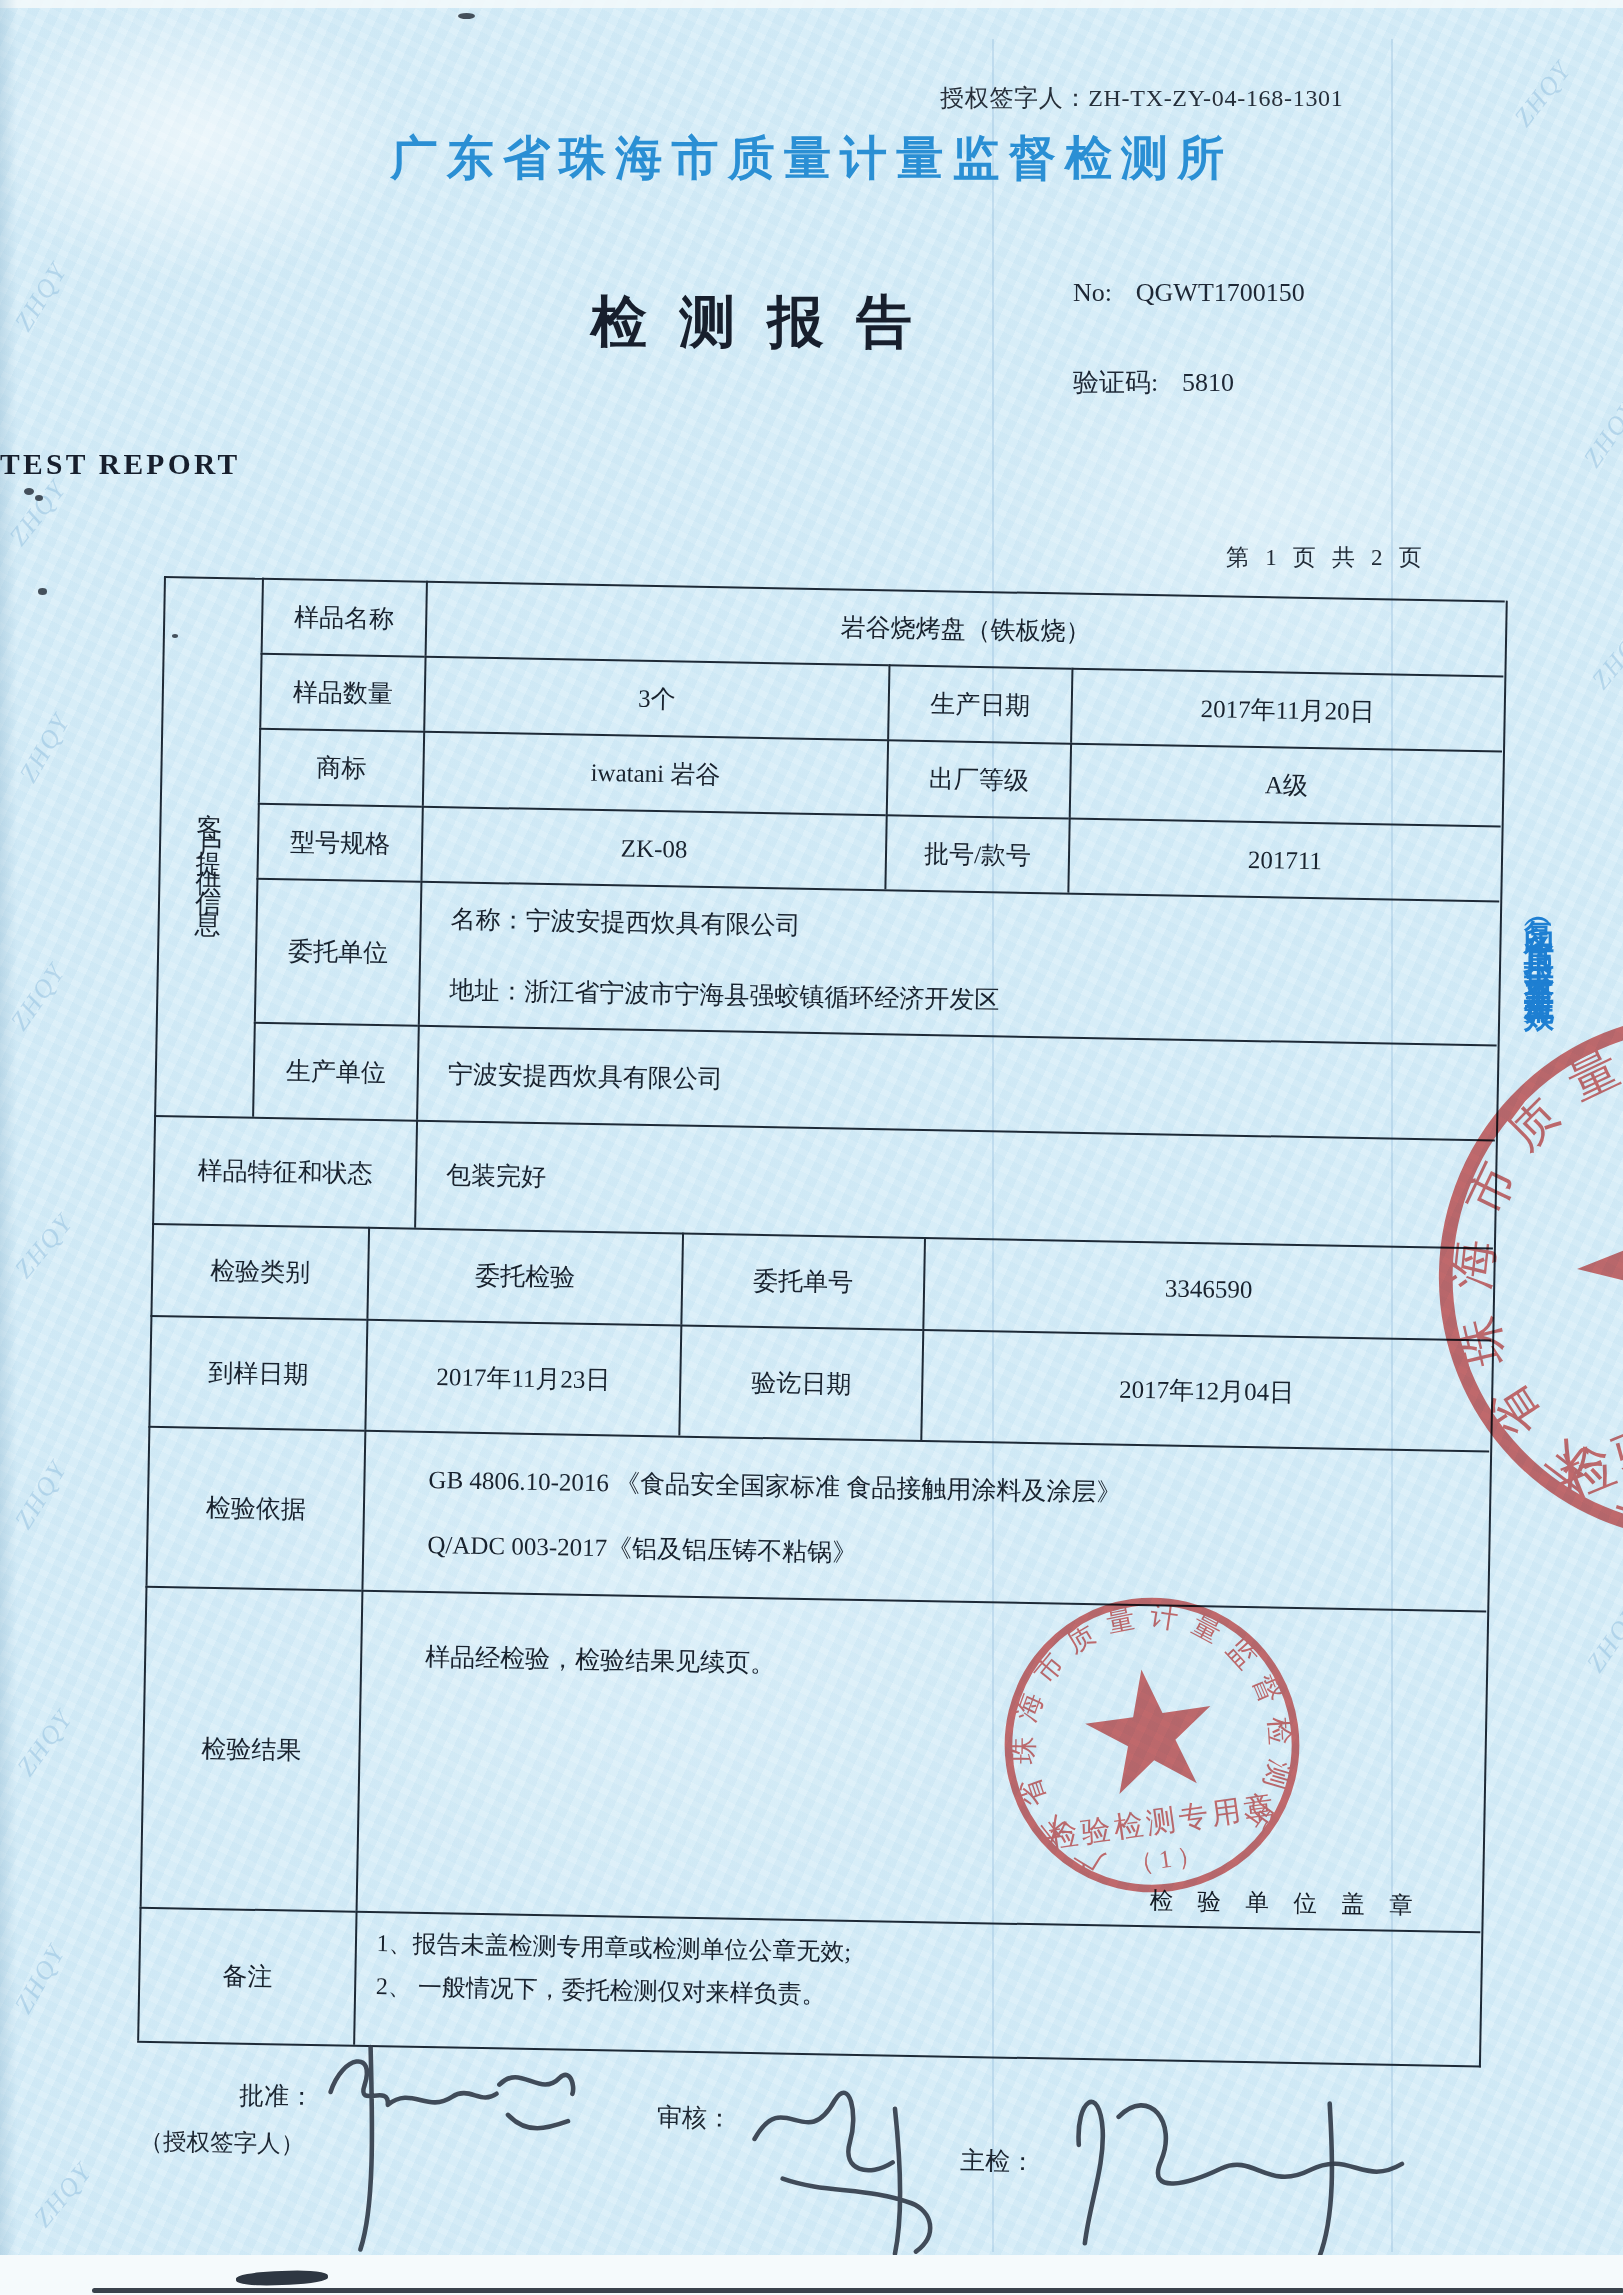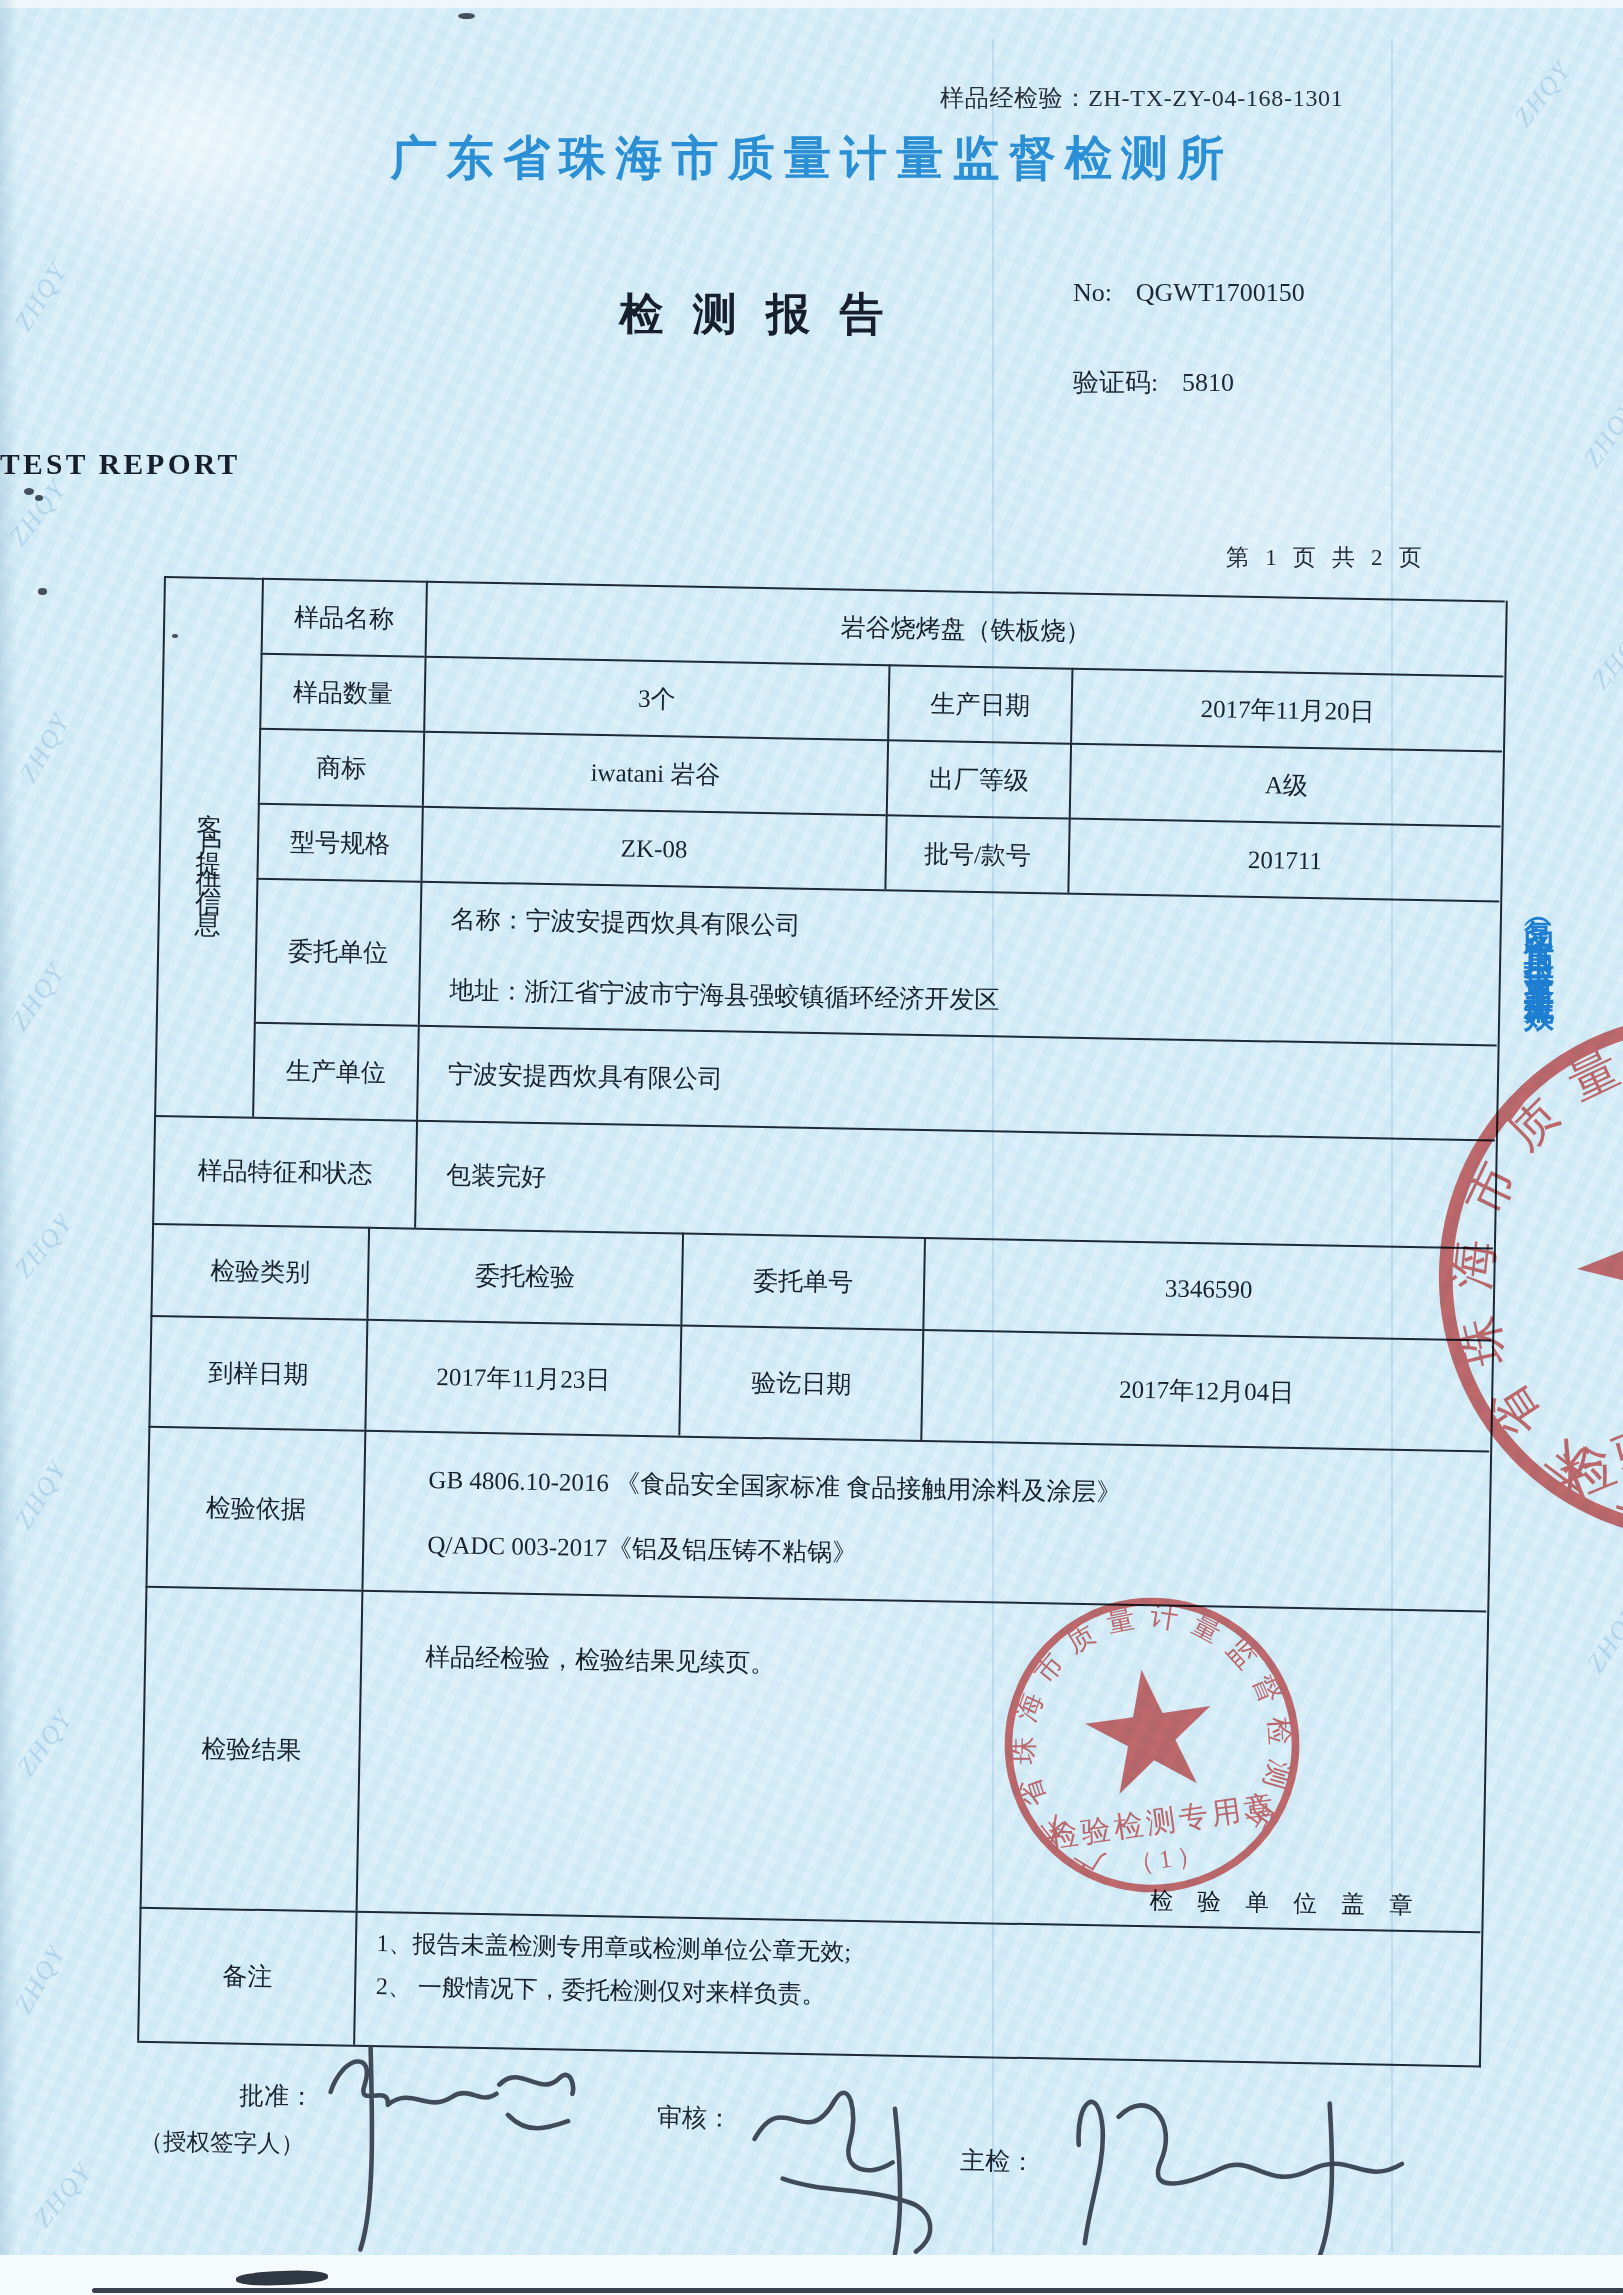--- a/index.html
+++ b/index.html
@@ -22,21 +22,21 @@
     color:rgba(130,180,216,.42);white-space:nowrap;font-family:"Liberation Serif",serif;}
   .speck{position:absolute;background:rgba(42,52,64,.85);border-radius:50%;}
   .blob{position:absolute;background:#2e3742;border-radius:42%;}
 
   .ctrl{position:absolute;left:940px;top:82px;font-size:24px;letter-spacing:0.7px;color:#262f3a;}
   .org-cn{position:absolute;left:0;top:127px;width:100%;text-align:center;font-weight:bold;
     font-size:47px;letter-spacing:9.2px;color:#2a8fd4;}
   .org-en{position:absolute;left:0;top:191px;width:100%;text-align:center;font-weight:bold;
     font-size:19.6px;letter-spacing:1.3px;color:#2a8fd4;}
   .title-cn{position:absolute;left:0;top:285px;width:1512px;text-align:center;font-weight:bold;
-    font-size:44px;letter-spacing:9.2px;color:#171f2d;}
+    font-size:56px;letter-spacing:9.2px;color:#171f2d;}
   .title-en{position:absolute;left:0;top:448px;width:1486px;font-weight:bold;
     font-size:29.5px;letter-spacing:3.3px;color:#171f2d;}
   .repno{position:absolute;left:1061px;top:278px;font-size:26px;color:#1d2735;}
   .verify{position:absolute;left:1061px;top:365px;font-size:26px;color:#1d2735;}
   .repno span,.verify span{margin-right:11.8px;margin-left:12px;}
   .pagei{position:absolute;left:1226px;top:542px;font-size:23px;letter-spacing:5.2px;color:#222c38;}
 
   .skew{position:absolute;left:0;top:0;width:100%;height:100%;
     transform:rotate(1.05deg);transform-origin:164px 576px;}
   .tbl{position:absolute;left:164px;top:576px;width:1342px;display:grid;
@@ -88,21 +88,21 @@
   <div class="wm" style="left:3.9px;top:1480px;transform:rotate(-58deg);">ZHQY</div>
   <div class="wm" style="left:7.9px;top:1728px;transform:rotate(-54deg);">ZHQY</div>
   <div class="wm" style="left:2.6px;top:1964px;transform:rotate(-60deg);">ZHQY</div>
   <div class="wm" style="left:26px;top:2180px;transform:rotate(-50deg);">ZHQY</div>
   <div class="wm" style="left:1506px;top:79px;transform:rotate(-52deg);">ZHQY</div>
   <div class="wm" style="left:1574px;top:419px;transform:rotate(-55deg);">ZHQY</div>
   <div class="wm" style="left:1584px;top:642px;transform:rotate(-50deg);">ZHQY</div>
   <div class="wm" style="left:1577px;top:1624px;transform:rotate(-55deg);">ZHQY</div>
 
   <div class="ctrl">
-    <span>样品经检验：</span><span>ZH-TX-ZY-04-168-1301</span>
+    <span>授权签字人：</span><span>ZH-TX-ZY-04-168-1301</span>
   </div>
   <div class="org-cn">广东省珠海市质量计量监督检测所</div>
   <div class="title-cn">检 测 报 告</div>
   <div class="repno">
     <span>No:</span><span>QGWT1700150</span>
   </div>
   <div class="verify">
     <span>验证码:</span><span>5810</span>
   </div>
   <div class="title-en">TEST REPORT</div>

